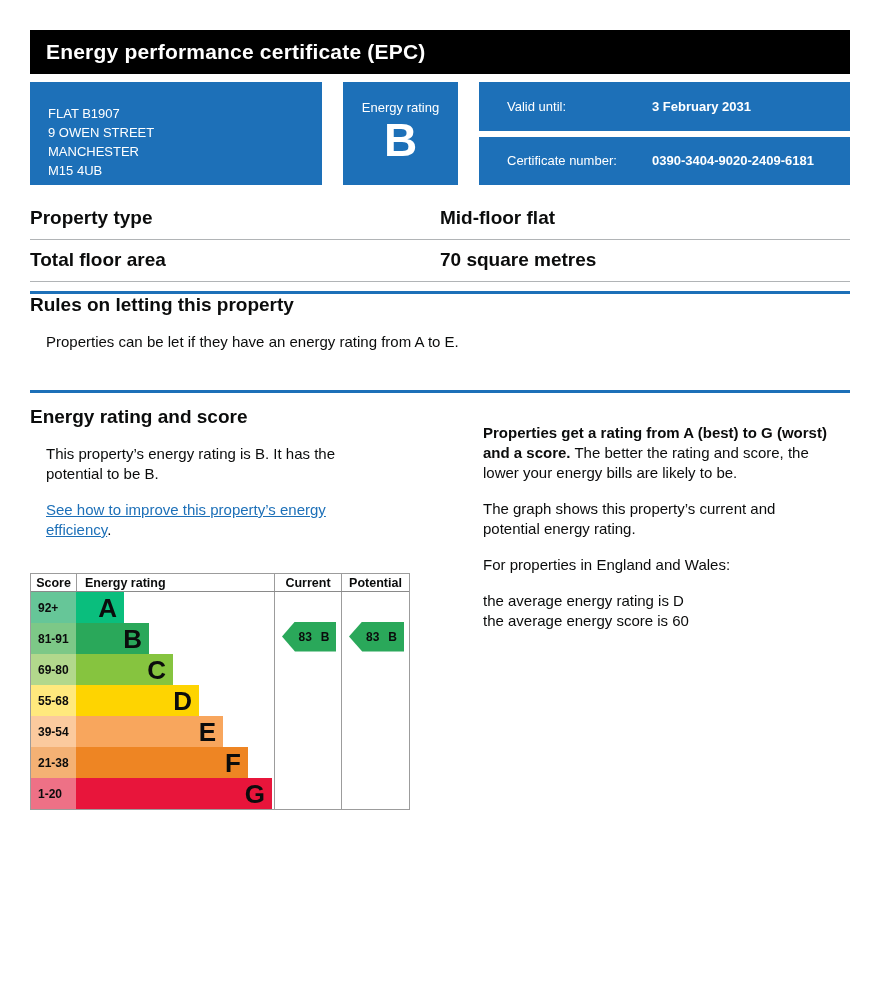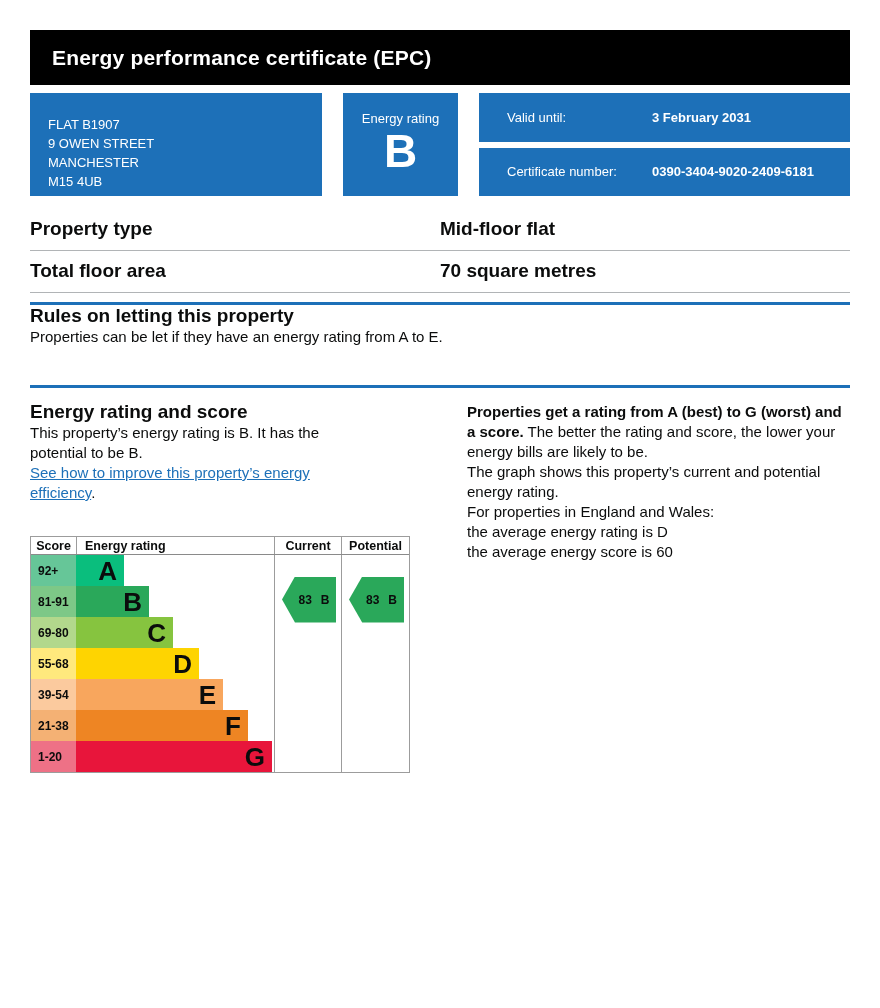--- a/index.html
+++ b/index.html
@@ -8,22 +8,22 @@
     width: 880px; height: 1008px;
     background: #ffffff;
     font-family: "Liberation Sans", "DejaVu Sans", sans-serif;
     color: #0b0c0c;
     overflow: hidden;
   }
   .page { padding: 30px 30px 0 30px; }
 
   
   .masthead {
-    background:#000; height:55px; display:flex; align-items:center;
-    padding-left:22px; margin-bottom:8px;
+    background:#000; height:44px; display:flex; align-items:center;
+    padding-left:16px; margin-bottom:8px;
   }
   .masthead h1 { color:#fff; font-size:21px; font-weight:bold; margin:0; letter-spacing:0.2px; }
 
   
   .summary-row { display:flex; gap:21px; height:103px; }
   .bluebox { background:#1d70b8; color:#fff; }
   .address-box { flex:0 0 292px; padding:22px 10px 0 18px; font-size:13px; line-height:19px; }
   .rating-box { flex:0 0 115px; text-align:center; padding-top:18px; }
   .rating-box .rating-label { font-size:13px; }
   .rating-box .rating-letter { font-size:46px; font-weight:bold; line-height:46px; margin-top:2px; }
@@ -36,21 +36,21 @@
   .property-table { margin-top:13px; }
   .prop-row { display:flex; padding:9px 0 10px 0; border-bottom:1px solid #b1b4b6; font-size:19px;font-weight:bold; }
   .prop-row .plabel { flex:0 0 410px; }
 
   .blue-rule { border:none; border-top:3px solid #1d70b8; margin:0; }
   .rule-1 { margin-top:9px; }
   .rule-2 { margin-top:38px; }
 
   h2.section-heading { font-size:19px; font-weight:bold; margin:0; }
   .rules-heading { margin-top:21px; }
-  p.body-text { font-size:15px; line-height:20px; margin:0; }
+  p.body-text { font-size:15px; line-height:20px; margin:16px; }
   .rules-p1 { margin-top:27px; }
   .rules-p2 { margin-top:6px; max-width:790px; }
   a.doc-link { color:#1d70b8; text-decoration:underline; cursor:pointer; }
   .link-url { font-size:13px; }
 
   
   .two-col { display:flex; margin-top:13px; }
   .col-left { flex:0 0 437px; }
   .col-left .narrow { max-width:340px; }
   .col-right { flex:1; padding-top:1px; }
@@ -70,21 +70,21 @@
   .h-potential { flex:0 0 68px; border-left:1px solid #9c9c9c; height:100%; display:flex; align-items:center; justify-content:center; }
 
   .band-row { display:flex; height:31px; }
   .score-cell { flex:0 0 45px; font-size:12px; font-weight:bold; padding-left:7px; display:flex; align-items:center; }
   .rating-cell { flex:0 0 198px; }
   .band-bar { height:31px; display:flex; align-items:center; justify-content:flex-end; padding-right:7px; }
   .band-letter { font-size:26px; font-weight:bold; color:#0b0c0c; line-height:26px; }
   .arrow-cell { flex:0 0 67px; border-left:1px solid #9c9c9c; display:flex; align-items:center; }
   .arrow-cell.potential { flex:0 0 68px; }
   .rating-arrow {
-    height:46px; flex:1; margin:0 5px 4px 7px;
+    height:30px; flex:1; margin:0 5px 4px 7px;
     clip-path: polygon(0 50%, 24% 0, 100% 0, 100% 100%, 24% 100%);
     display:flex; align-items:center; justify-content:center; gap:9px;
     padding-left:10px; font-size:12px; font-weight:bold; color:#0b0c0c;
   }
 </style>
 </head>
 <body>
 
 <div class="page">
 

